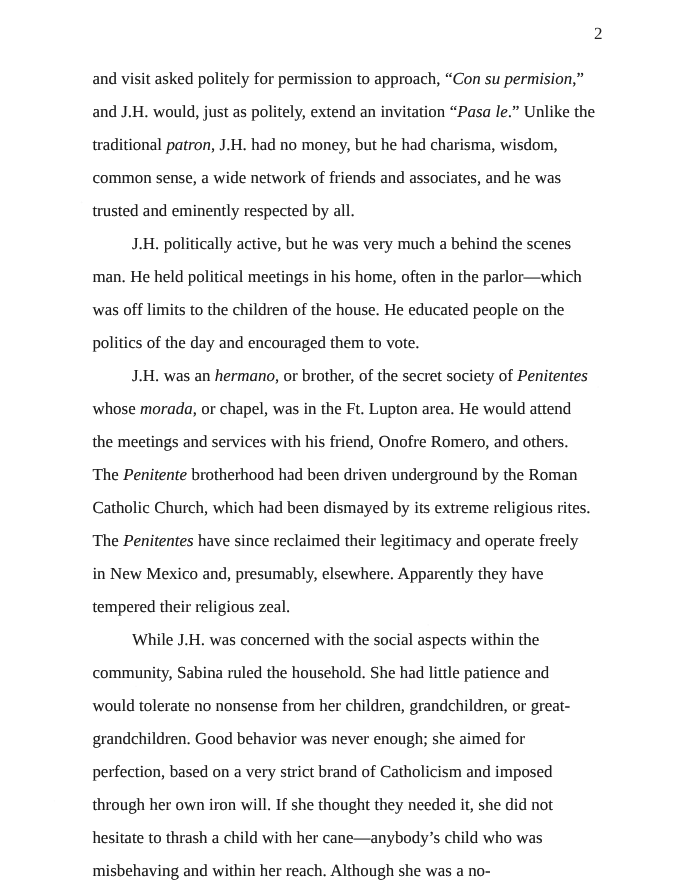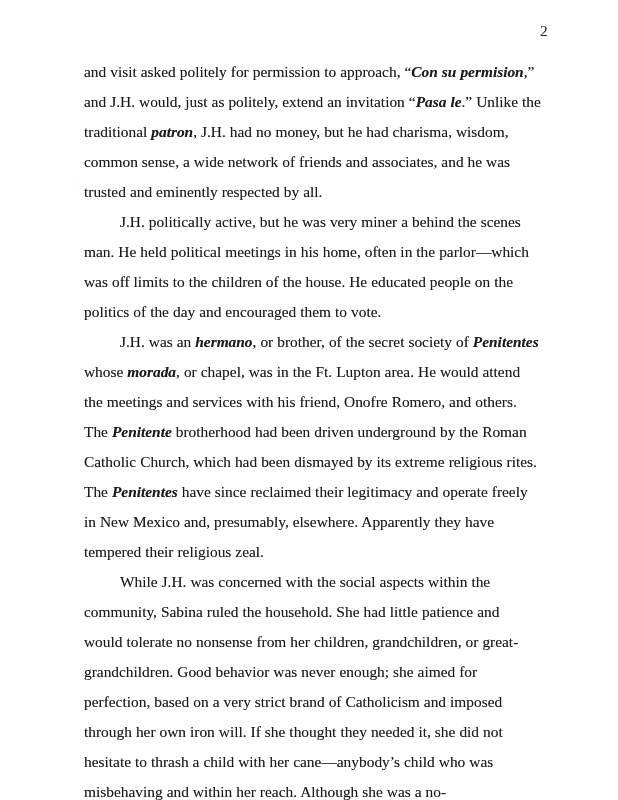--- a/index.html
+++ b/index.html
@@ -68,32 +68,31 @@
     
     text-shadow: 0 0 0.45px rgba(0,0,0,0.42);
   }
 
   .body-text p.no-indent {
     text-indent: 0;
   }
 
   .body-text em {
     font-style: italic;
-    font-weight: bold;
   }
 </style>
 </head>
 <body>
 
 <div class="page">
 
   <div class="page-number">2</div>
 
   <div class="body-text">
       <p class="no-indent"><span>and visit asked politely for permission to approach, “</span><em>Con su permision</em><span>,” and J.H. would, just as politely, extend an invitation “</span><em>Pasa le</em><span>.” Unlike the traditional </span><em>patron</em><span>, J.H. had no money, but he had charisma, wisdom, common sense, a wide network of friends and associates, and he was trusted and eminently respected by all.</span></p>
-      <p><span>J.H. politically active, but he was very miner a behind the scenes man. He held political meetings in his home, often in the parlor—which was off limits to the children of the house. He educated people on the politics of the day and encouraged them to vote.</span></p>
+      <p><span>J.H. politically active, but he was very much a behind the scenes man. He held political meetings in his home, often in the parlor—which was off limits to the children of the house. He educated people on the politics of the day and encouraged them to vote.</span></p>
       <p><span>J.H. was an </span><em>hermano</em><span>, or brother, of the secret society of </span><em>Penitentes</em><span> whose </span><em>morada</em><span>, or chapel, was in the Ft. Lupton area. He would attend the meetings and services with his friend, Onofre Romero, and others. The </span><em>Penitente</em><span> brotherhood had been driven underground by the Roman Catholic Church, which had been dismayed by its extreme religious rites. The </span><em>Penitentes</em><span> have since reclaimed their legitimacy and operate freely in New Mexico and, presumably, elsewhere. Apparently they have tempered their religious zeal.</span></p>
       <p><span>While J.H. was concerned with the social aspects within the community, Sabina ruled the household. She had little patience and would tolerate no nonsense from her children, grandchildren, or great-grandchildren. Good behavior was never enough; she aimed for perfection, based on a very strict brand of Catholicism and imposed through her own iron will. If she thought they needed it, she did not hesitate to thrash a child with her cane—anybody’s child who was misbehaving and within her reach. Although she was a no-</span></p>
     </div>
 
   <div class="scan-grain"></div>
 
 </div>
 
 </body></html>

